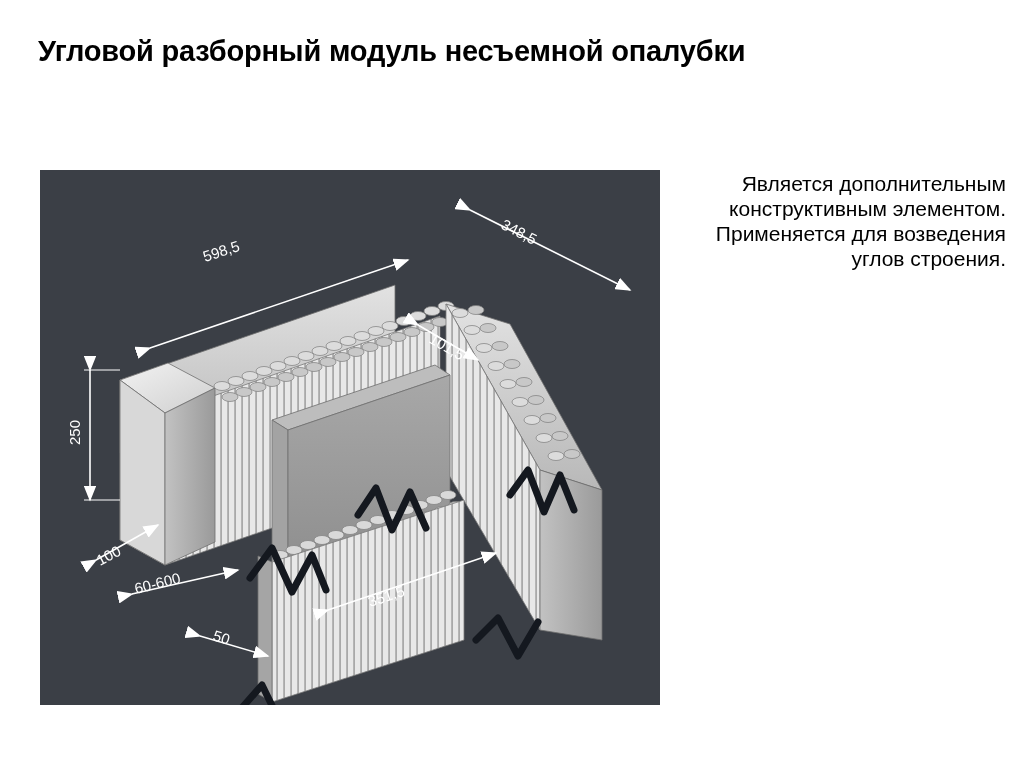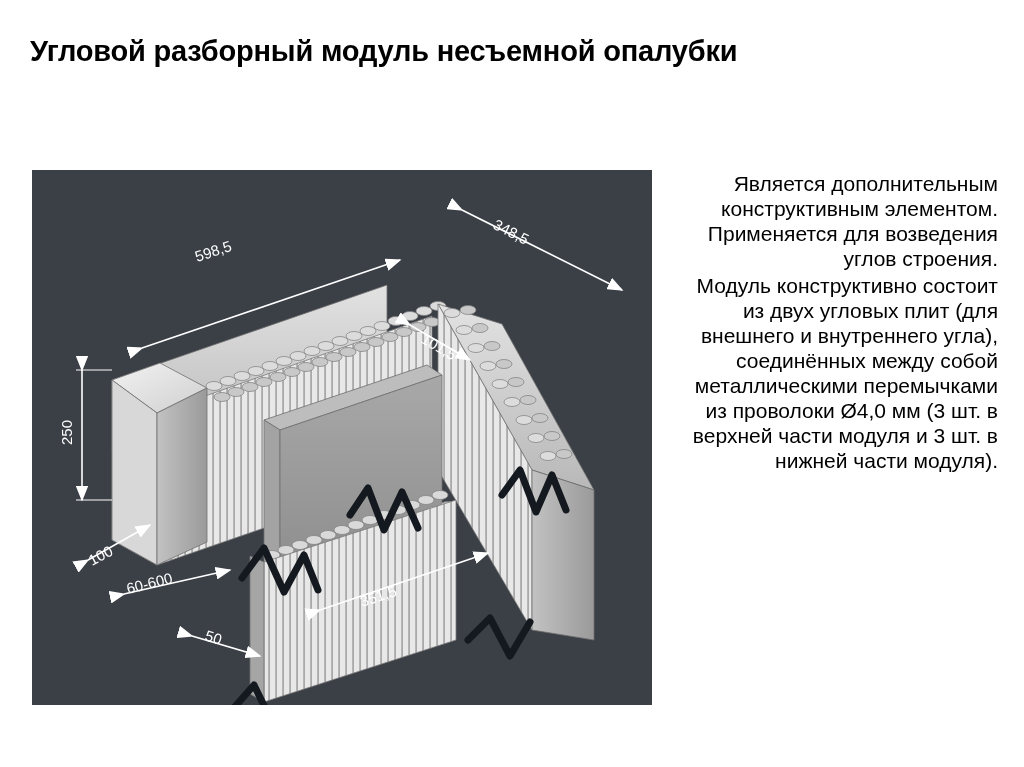--- a/index.html
+++ b/index.html
@@ -9,21 +9,21 @@
   }
   body {
     width: 1024px;
     height: 767px;
     font-family: "Liberation Sans", sans-serif;
     position: relative;
     overflow: hidden;
   }
   .slide {
     position: absolute;
-    left: 0; top: 0;
+    left: 8px; top: 0;
     width: 936px;
     height: 767px;
     background: #ffffff;
   }
   .title {
     position: absolute;
     left: 30px;
     top: 36px;
     width: 964px;
     font-size: 29px;
@@ -270,16 +270,15 @@
         <text class="dimtext" x="60" y="396" transform="rotate(-28 60 396)">100</text>
         <text class="dimtext" x="96" y="424" transform="rotate(-14 96 424)">60-600</text>
         <text class="dimtext" x="172" y="470" transform="rotate(17 172 470)">50</text>
         <text class="dimtext" x="330" y="437" transform="rotate(-18 330 437)">351,5</text>
       </g>
     </svg>
   </div>
 
   <div class="textcol">
     <p class="para">Является дополнительным конструктивным элементом. Применяется для возведения углов строения.</p>
-    <p class="para">Модуль конструктивно состоит из двух угловых плит (для внешнего и внутреннего угла), соединённых между собой металлическими перемычками из проволоки Ø4,0 мм (3 шт. в верхней части модуля и 3 шт. в нижней части модуля).</p>
   </div>
 
 </div>
 
 </body></html>

